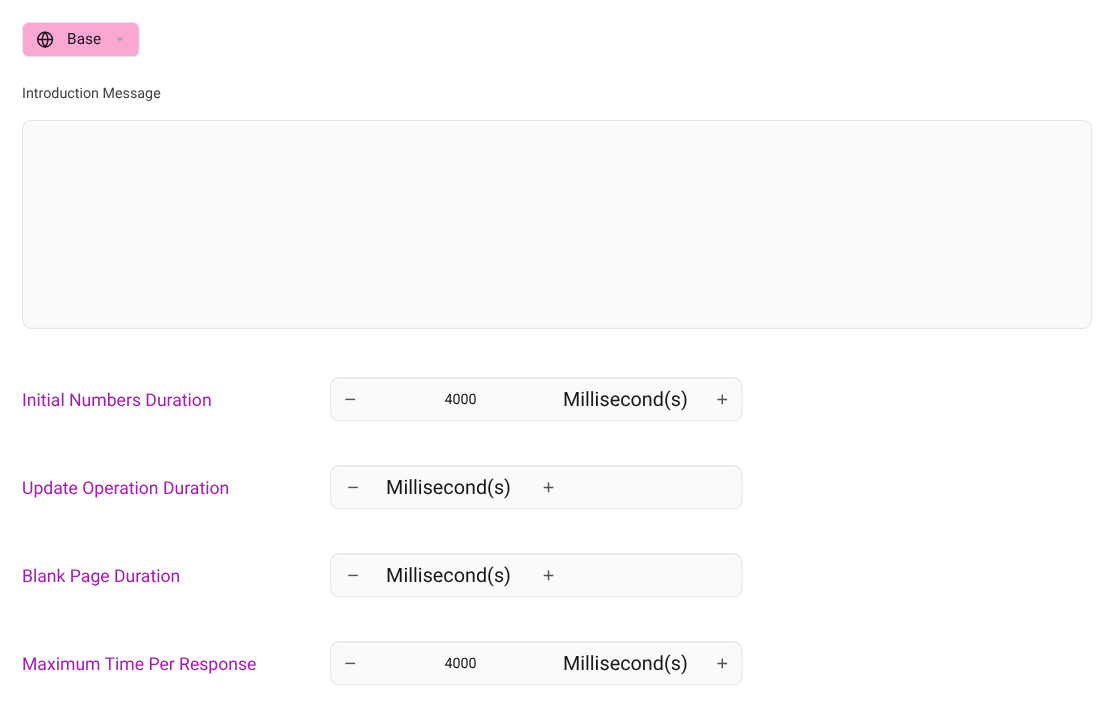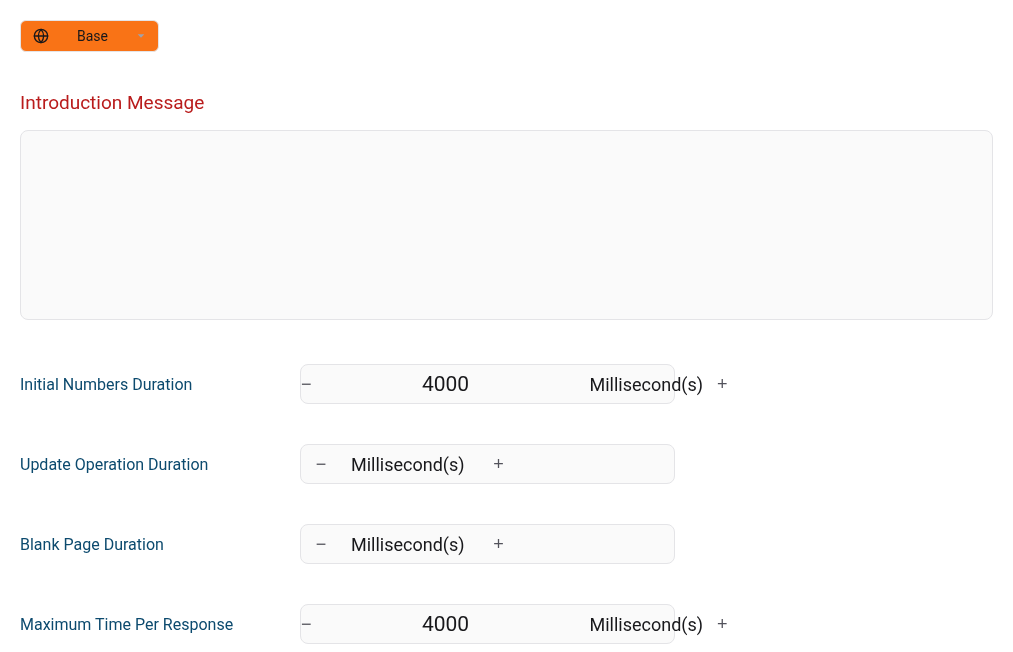--- a/index.html
+++ b/index.html
@@ -10,43 +10,43 @@
     body {
       font-family: -apple-system, BlinkMacSystemFont, "Segoe UI", Roboto, Helvetica, Arial, sans-serif;
       background: #fff;
       color: #18181b;
       padding: 20px;
       width: 1013px;
     }
     .lang-selector {
       display: inline-flex;
       align-items: center;
-      gap: 28px;
+      gap: 12px;
       border: 1px solid #e4e4e7;
       border-radius: 6px;
       padding: 7px 12px;
-      background: #f97316;
+      background: #f9a8d4;
       cursor: pointer;
       font-size: 14px;
     }
     .lang-selector .globe-icon {
       display: inline-flex;
     }
     .lang-selector .label {
       color: #18181b;
     }
     .lang-selector .caret {
       display: inline-flex;
       color: #a1a1aa;
     }
     .section-title {
-      font-size: 19px;
+      font-size: 13px;
       font-weight: 400;
-      color: #b91c1c;
-      margin-top: 39px;
+      color: #404040;
+      margin-top: 26px;
       margin-bottom: 16px;
     }
     .textarea-box {
       width: 100%;
       min-height: 190px;
       border: 1px solid #e4e4e7;
       border-radius: 8px;
       background: #fafafa;
       padding: 12px;
       font-size: 14px;
@@ -54,21 +54,21 @@
       outline: none;
       font-family: inherit;
     }
     .form-row {
       display: flex;
       align-items: center;
       margin-top: 40px;
     }
     .form-label {
       font-size: 16px;
-      color: #0c4a6e;
+      color: #a21caf;
       width: 280px;
       flex-shrink: 0;
     }
     .stepper {
       display: flex;
       align-items: stretch;
       border: 1px solid #e4e4e7;
       border-radius: 8px;
       background: #fafafa;
       height: 40px;
@@ -84,21 +84,21 @@
       cursor: pointer;
       color: #52525b;
       font-size: 18px;
       font-weight: 300;
     }
     .stepper-value {
       flex: 1;
       text-align: center;
       border: none;
       background: transparent;
-      font-size: 21px;
+      font-size: 13px;
       color: #18181b;
       outline: none;
       font-family: inherit;
     }
     .stepper-unit {
       display: flex;
       align-items: center;
       padding: 0 14px 0 10px;
       font-size: 18px;
       color: #18181b;

